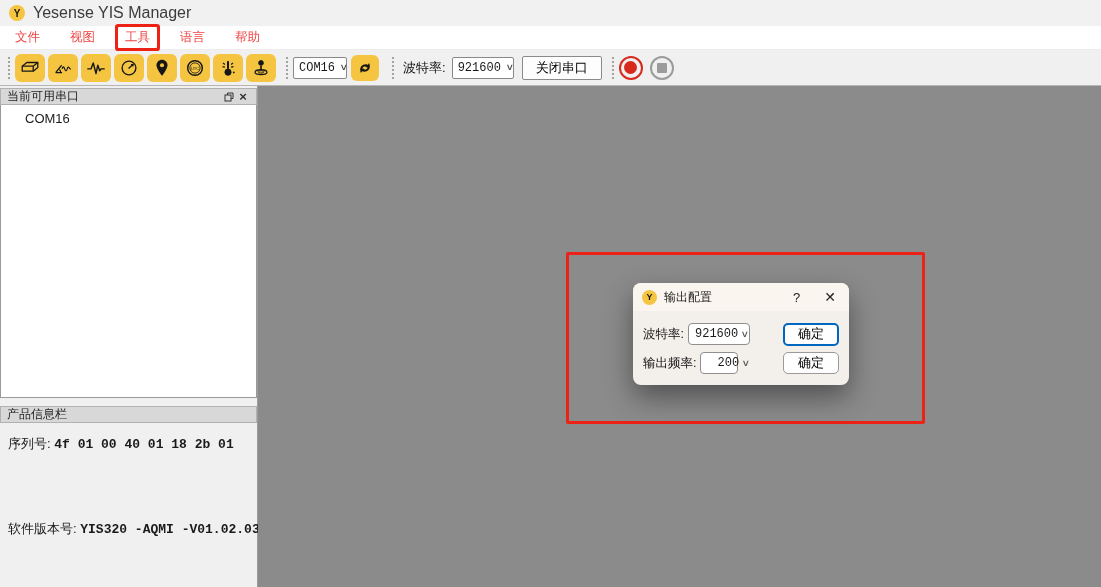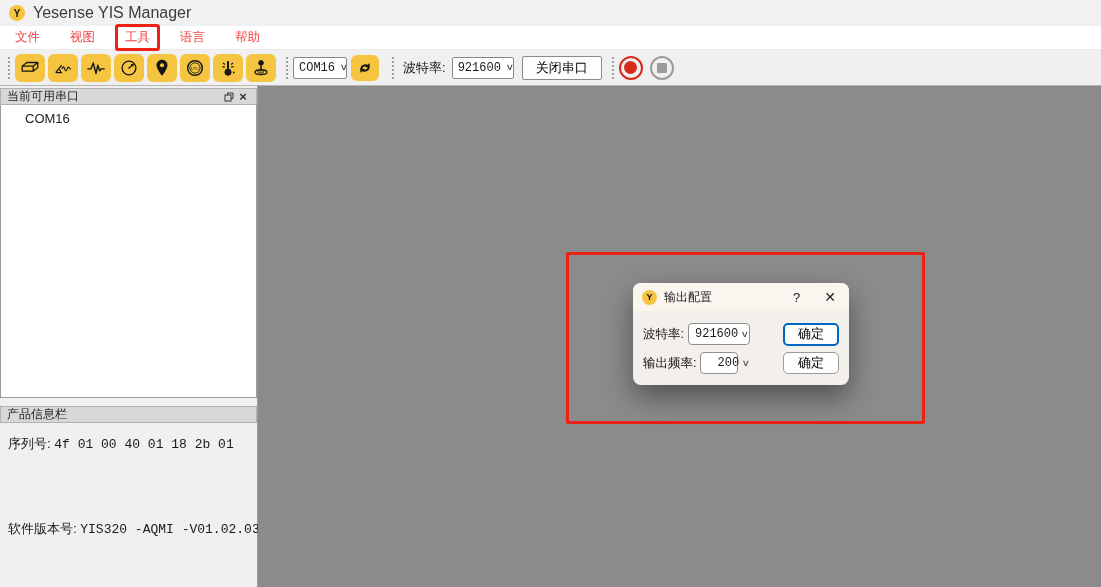--- a/index.html
+++ b/index.html
@@ -43,21 +43,21 @@
   .dock-header { height:17px; margin-top:2px; background:#d8d8d8; border:1px solid #b1b1b1; display:flex; align-items:center;
       padding:0 6px; font-size:12px; color:#222; }
   .dock-header .spacer { flex:1; }
   .hdr-ico { width:14px; height:14px; display:flex; align-items:center; justify-content:center; color:#333; cursor:pointer; }
   .hdr-close { font-size:13px; line-height:1; font-weight:bold; }
   .port-list { height:293px; background:#ffffff; border:1px solid #9a9a9a; border-top:none; overflow:hidden; padding-top:4px; }
   .port-item { padding-left:24px; line-height:19px; font-size:13px; color:#1c1c1c; cursor:default; }
   .info-header { margin-top:8px; }
   .info-body { padding:12px 8px 0 8px; font-size:13px; }
   .info-row { white-space:nowrap; }
-  .info-row .val { font-family:"Liberation Mono", monospace; font-size:13px; }
+  .info-row .val { font-family:"Liberation Mono", monospace; font-size:13px;font-weight:bold; }
   .info-row.version { margin-top:67px; }
   .main { flex:1; background:#8b8b8b; position:relative; }
 
   
   .anno-rect { position:absolute; border:3px solid #ed2115; pointer-events:none; z-index:50; }
   #anno-dialog { left:566px; top:252px; width:359px; height:172px; border-radius:2px; }
 
   
   .dialog { position:absolute; left:633px; top:283px; width:216px; height:102px; border-radius:8px; background:#f3efeb;
       box-shadow:0 12px 28px rgba(0,0,0,.42); z-index:60; }

